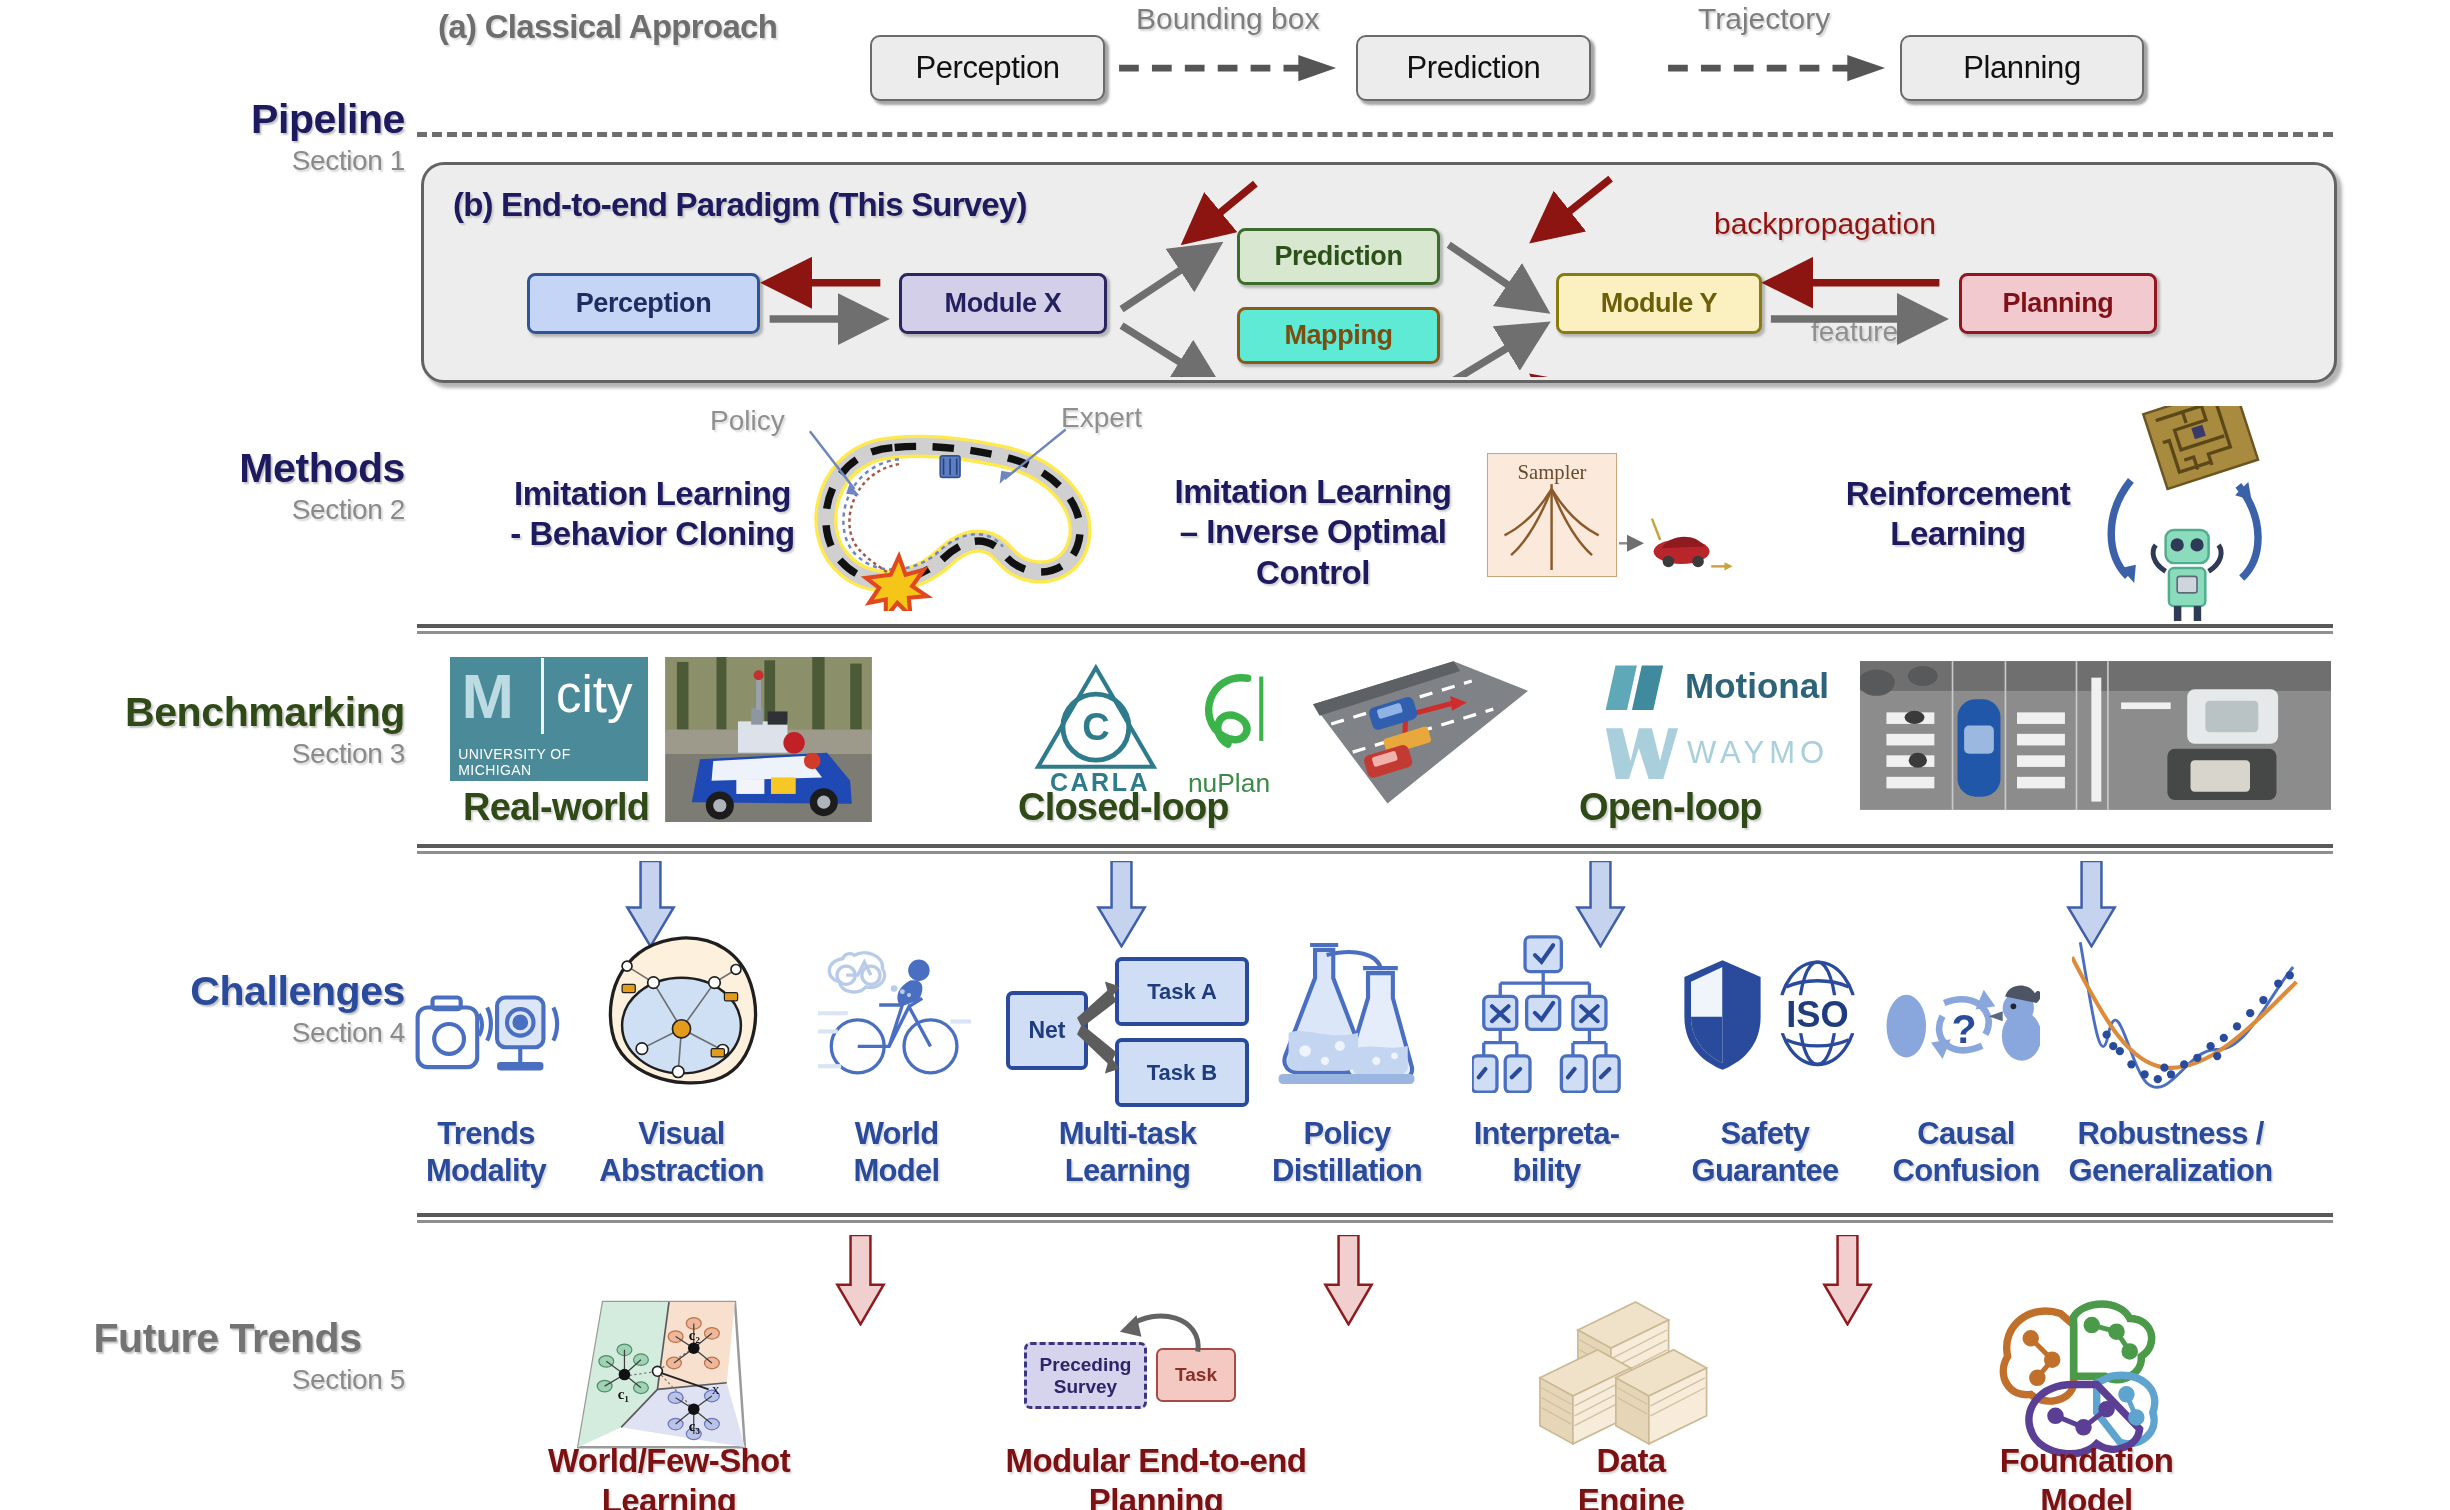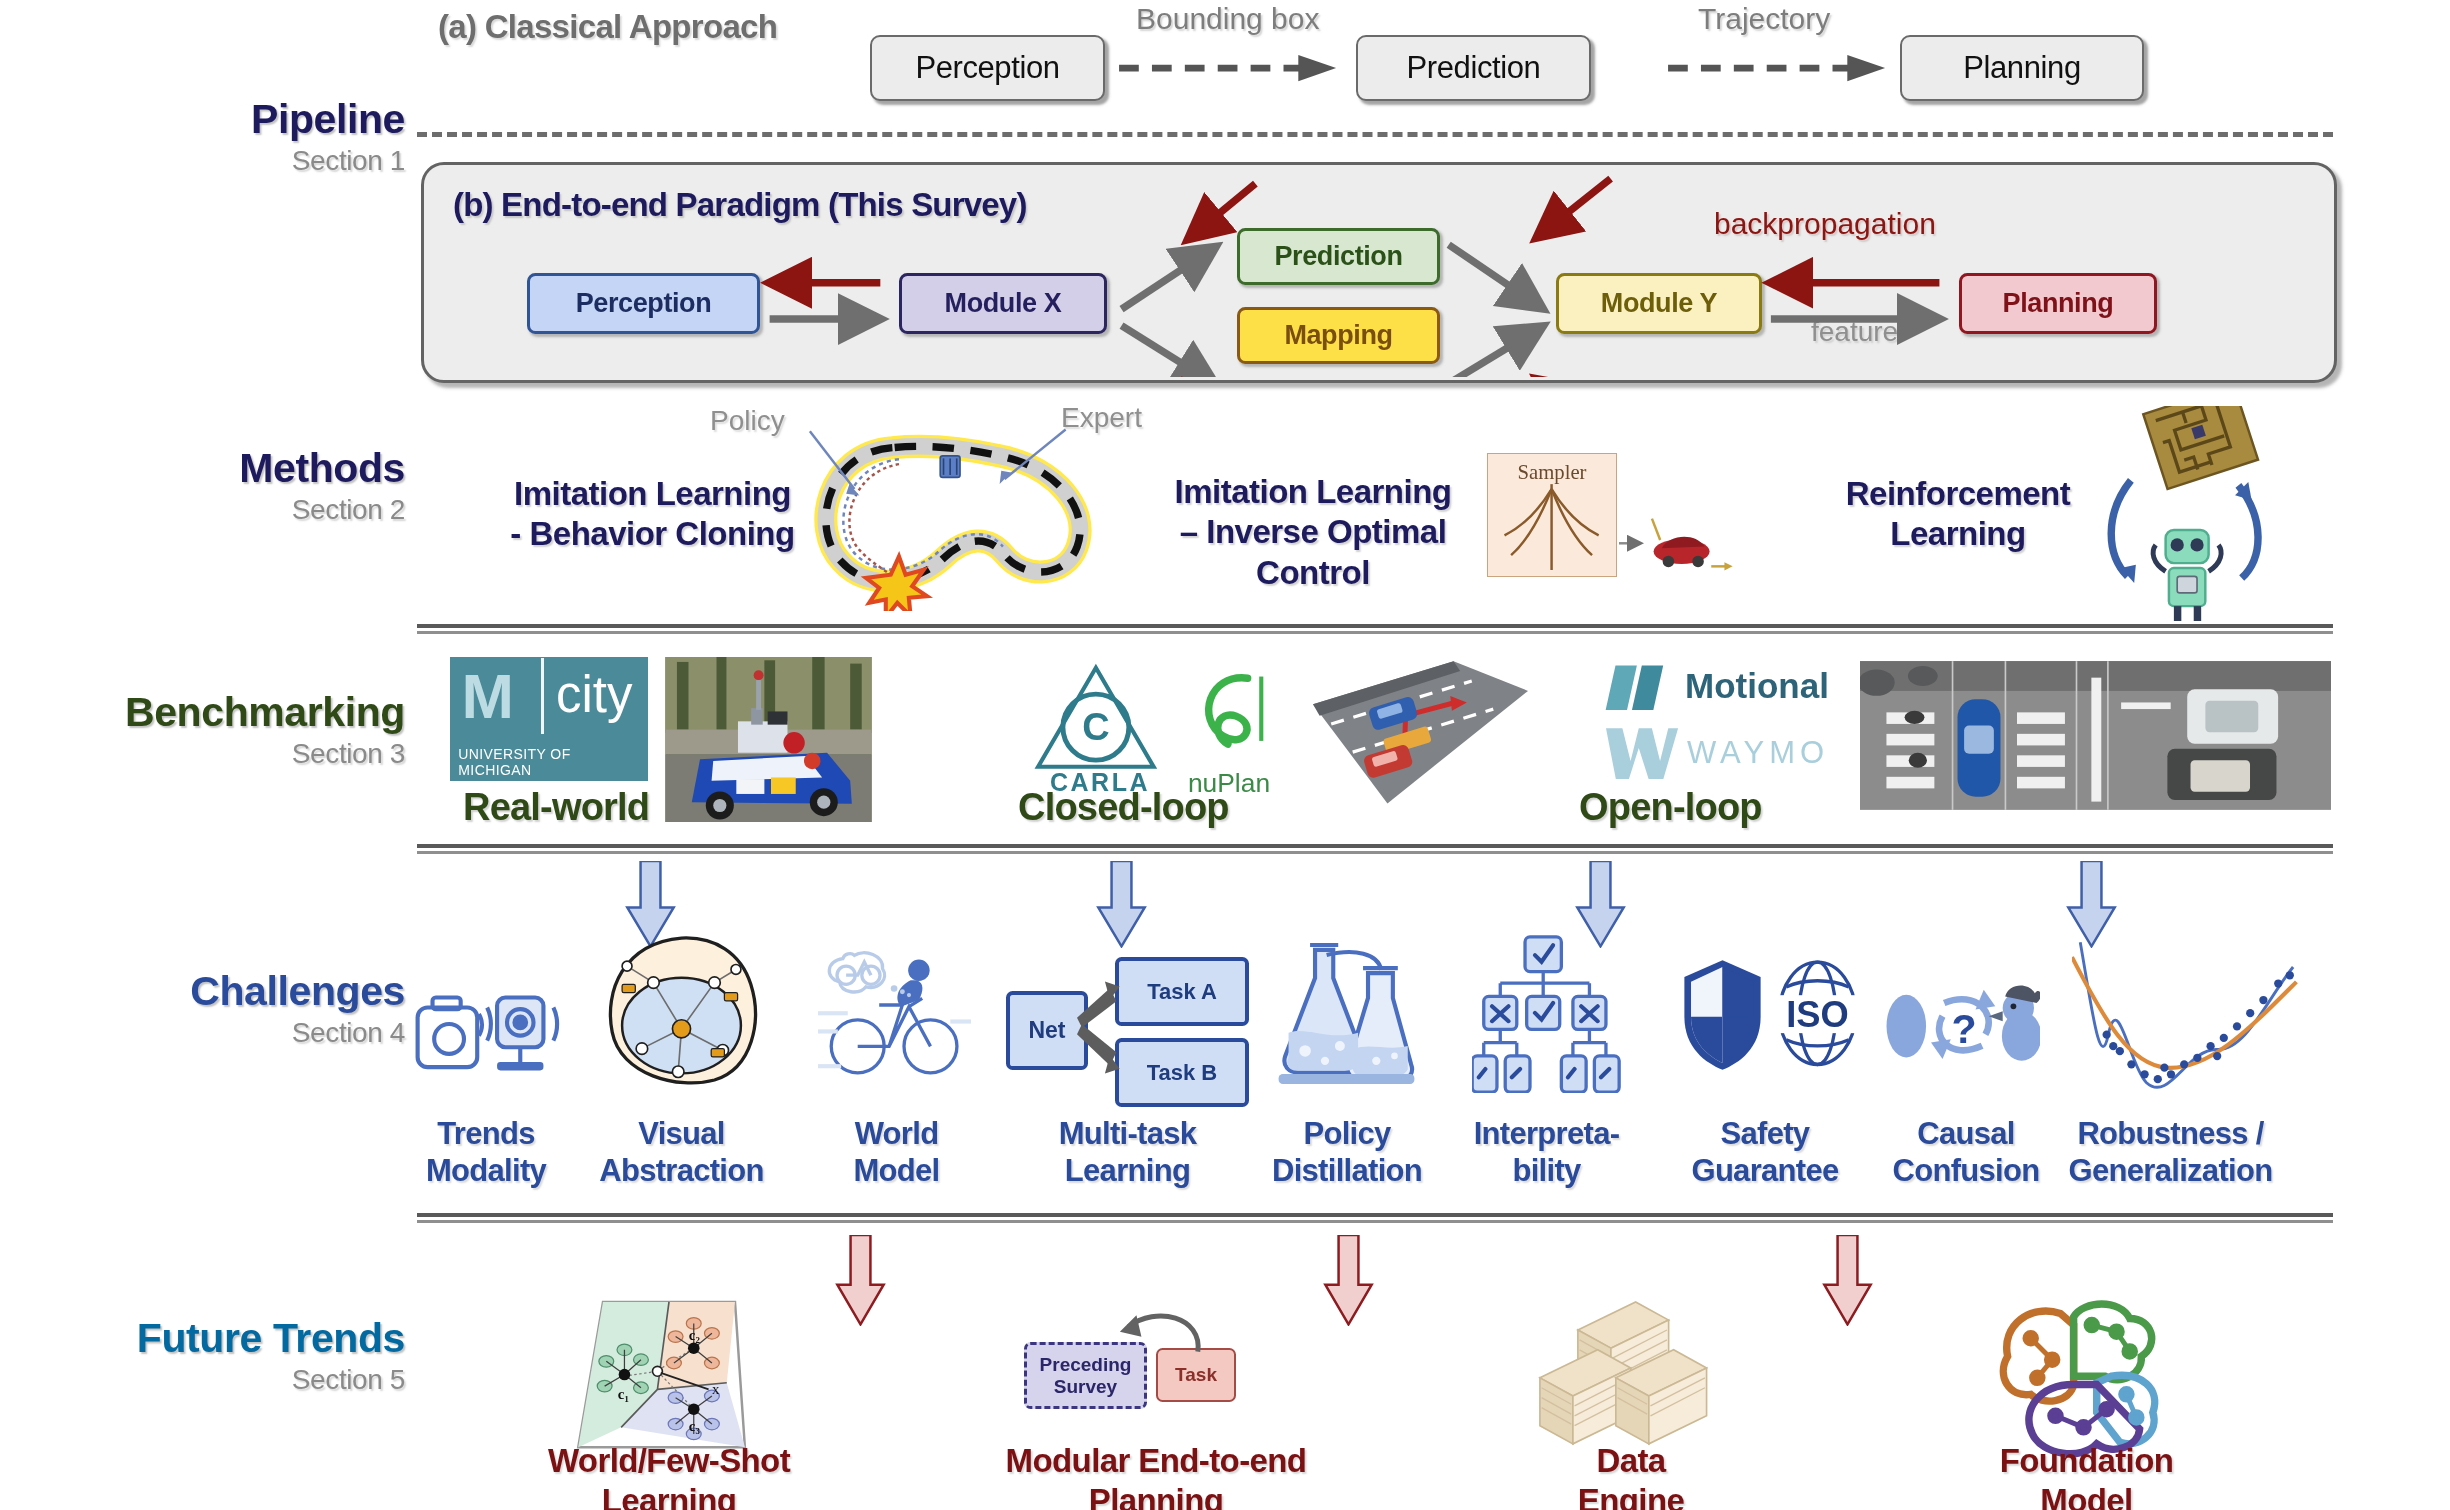--- a/index.html
+++ b/index.html
@@ -15,21 +15,21 @@
     position:absolute;text-align:right;width:355px;left:50px;
     font-weight:bold;line-height:1.0;letter-spacing:-0.4px;
     text-shadow:1.7px 1.7px 1.7px rgba(120,120,120,.45);
   }
   .sec-title .big{display:block;font-size:41px;}
   .sec-title .sub{display:block;font-size:28px;color:#8a8a8a;font-weight:normal;
     margin-top:6.6px;text-shadow:1.7px 1.7px 1.7px rgba(150,150,150,.4);}
   .navy{color:#1d1a5e;}
   .dgreen{color:#2f4a17;}
   .blue{color:#2a4b9b;}
-  .dred{color:#0369a1;}
+  .dred{color:#737373;text-align:center;}
 
   
   .sep{position:absolute;left:417px;width:1916px;height:0;}
   .sep .l1{position:absolute;left:0;right:0;top:0;height:4.1px;background:#595959;}
   .sep .l2{position:absolute;left:0;right:0;top:7.4px;height:2.5px;background:#8f8f8f;}
   .dashline{position:absolute;left:417px;width:1916px;height:0;
     border-top:5px dashed #6d6d6d;}
 
   
   .cbox{
@@ -49,21 +49,21 @@
   .panel-title{position:absolute;font-size:33px;font-weight:bold;color:#1d1a5e;
     letter-spacing:-0.8px;text-shadow:1.7px 1.7px 1.7px rgba(140,140,140,.4);white-space:nowrap;}
   .mbox{
     position:absolute;border-radius:8.3px;display:flex;align-items:center;
     justify-content:center;font-size:27px;font-weight:bold;letter-spacing:-0.4px;
     box-shadow:2.5px 2.5px 2.5px rgba(110,110,110,.45);
   }
   .mb-perception{background:#c5d5f5;border:3.3px solid #2f5597;color:#1d2d62;}
   .mb-modx{background:#d3cfe8;border:3.3px solid #2b2560;color:#241f5e;}
   .mb-pred{background:#d8e8d0;border:3.3px solid #3c6b2b;color:#2b5119;}
-  .mb-map{background:#fde047;border:3.3px solid #8a5a14;color:#7a4d10;}
+  .mb-map{background:#5eead4;border:3.3px solid #8a5a14;color:#7a4d10;}
   .mb-mody{background:#fbf0c0;border:3.3px solid #8a7a12;color:#6d5e0a;}
   .mb-plan{background:#f2c9cf;border:3.3px solid #92161f;color:#7f1119;}
   .bp-label{position:absolute;font-size:30px;color:#8c1411;white-space:nowrap;
     text-shadow:1.7px 1.7px 1.7px rgba(170,140,140,.4);}
   .feat-label{position:absolute;font-size:28px;color:#8f8f8f;white-space:nowrap;
     text-shadow:1.7px 1.7px 1.7px rgba(180,180,180,.5);}
 
   
   .meth-label{position:absolute;text-align:center;font-size:33px;font-weight:bold;
     color:#1d1a5e;line-height:1.22;letter-spacing:-0.5px;

